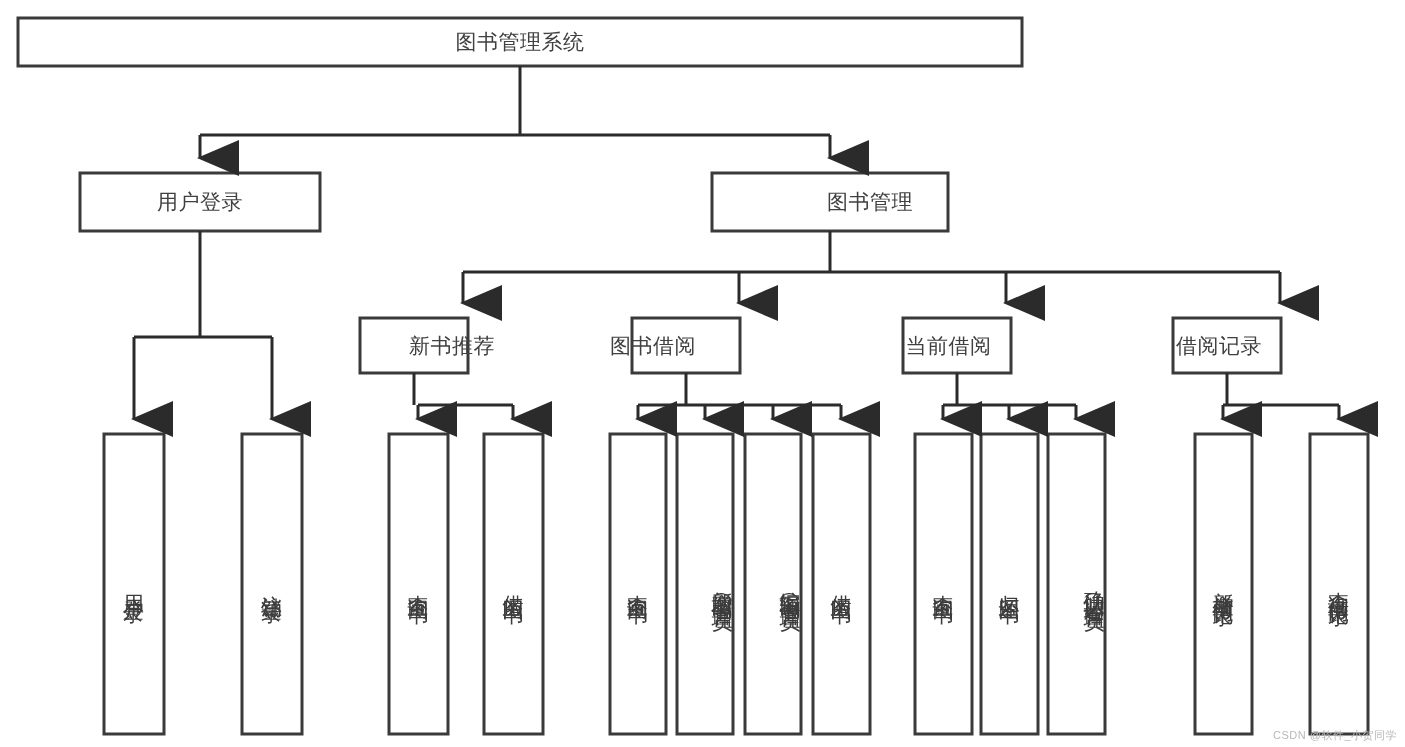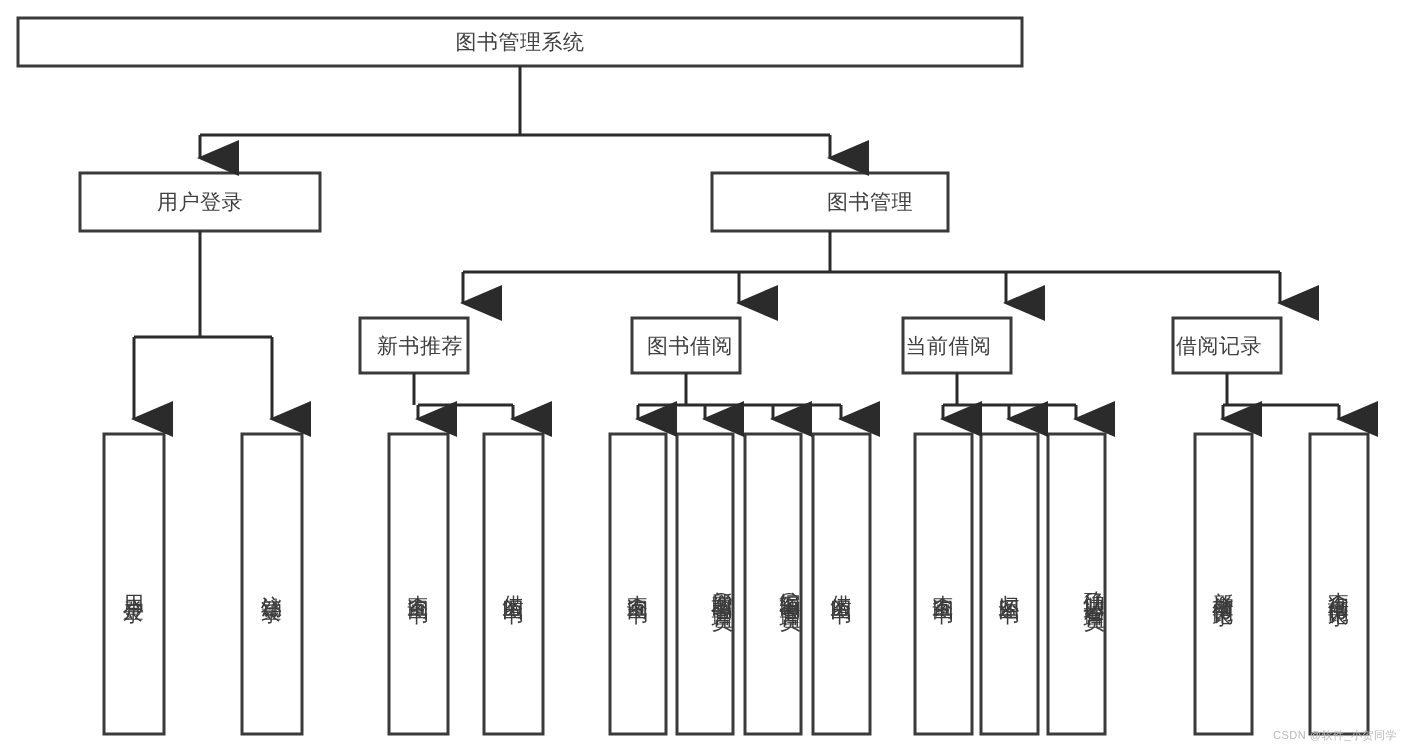--- a/index.html
+++ b/index.html
@@ -163,22 +163,22 @@
     <path class="connector" d="M 1223 405 L 1339 405"></path>
     <path class="connector" d="M 1223 405 L 1223 419" marker-end="url(#arrow)"></path>
     <path class="connector" d="M 1339 405 L 1339 419" marker-end="url(#arrow)"></path>
   </svg>
 
   <div class="node-label-h" style="left:18px; top:18px; width:1004px; height:48px;">图书管理系统</div>
 
   <div class="node-label-h" style="left:80px; top:173px; width:240px; height:58px;">用户登录</div>
   <div class="node-label-h" style="left:712px; top:173px; width:220px; height:58px;margin-left:48px;">图书管理</div>
 
-  <div class="node-label-h" style="left:360px; top:318px; width:120px; height:55px;">新书推荐</div>
-  <div class="node-label-h" style="left:636px; top:318px; width:108px; height:55px;">图书借阅</div>
+  <div class="node-label-h" style="left:360px; top:318px; width:120px; height:55px;padding-left:32px;">新书推荐</div>
+  <div class="node-label-h" style="left:599px; top:318px; width:108px; height:55px;">图书借阅</div>
   <div class="node-label-h" style="left:903px; top:318px; width:91px; height:55px;">当前借阅</div>
   <div class="node-label-h" style="left:1173px; top:318px; width:92px; height:55px;">借阅记录</div>
 
   <div class="node-label-v centered" style="left:104px; top:434px; width:60px; height:300px;">用户登录</div>
   <div class="node-label-v centered" style="left:242px; top:434px; width:60px; height:300px;">注销登录</div>
 
   <div class="node-label-v centered" style="left:389px; top:434px; width:59px; height:300px;">查询图书</div>
   <div class="node-label-v centered" style="left:484px; top:434px; width:59px; height:300px;">借阅图书</div>
 
   <div class="node-label-v centered" style="left:610px; top:434px; width:56px; height:300px;">查询图书</div>

